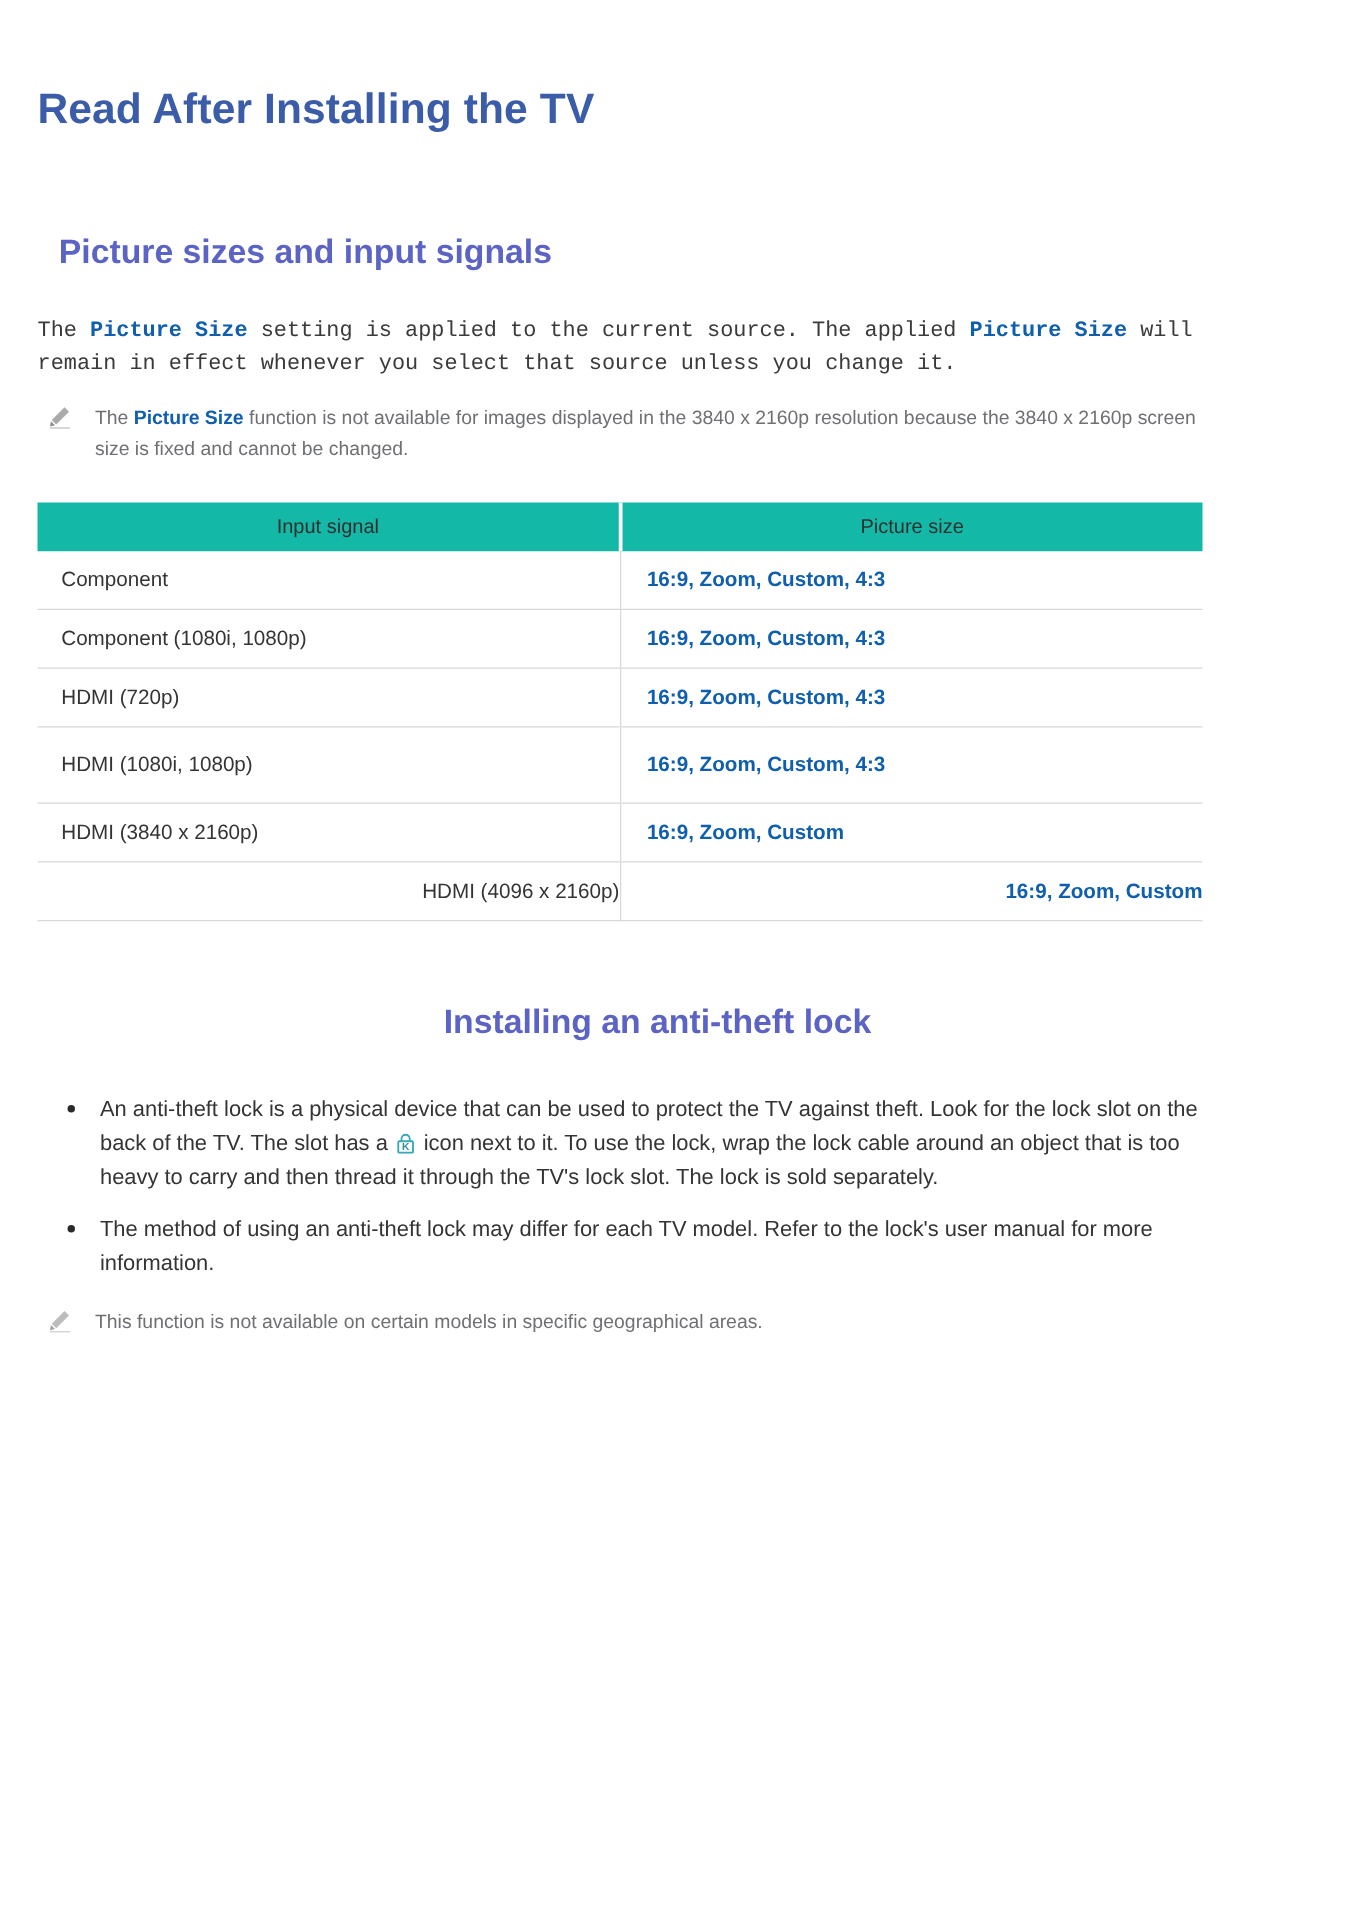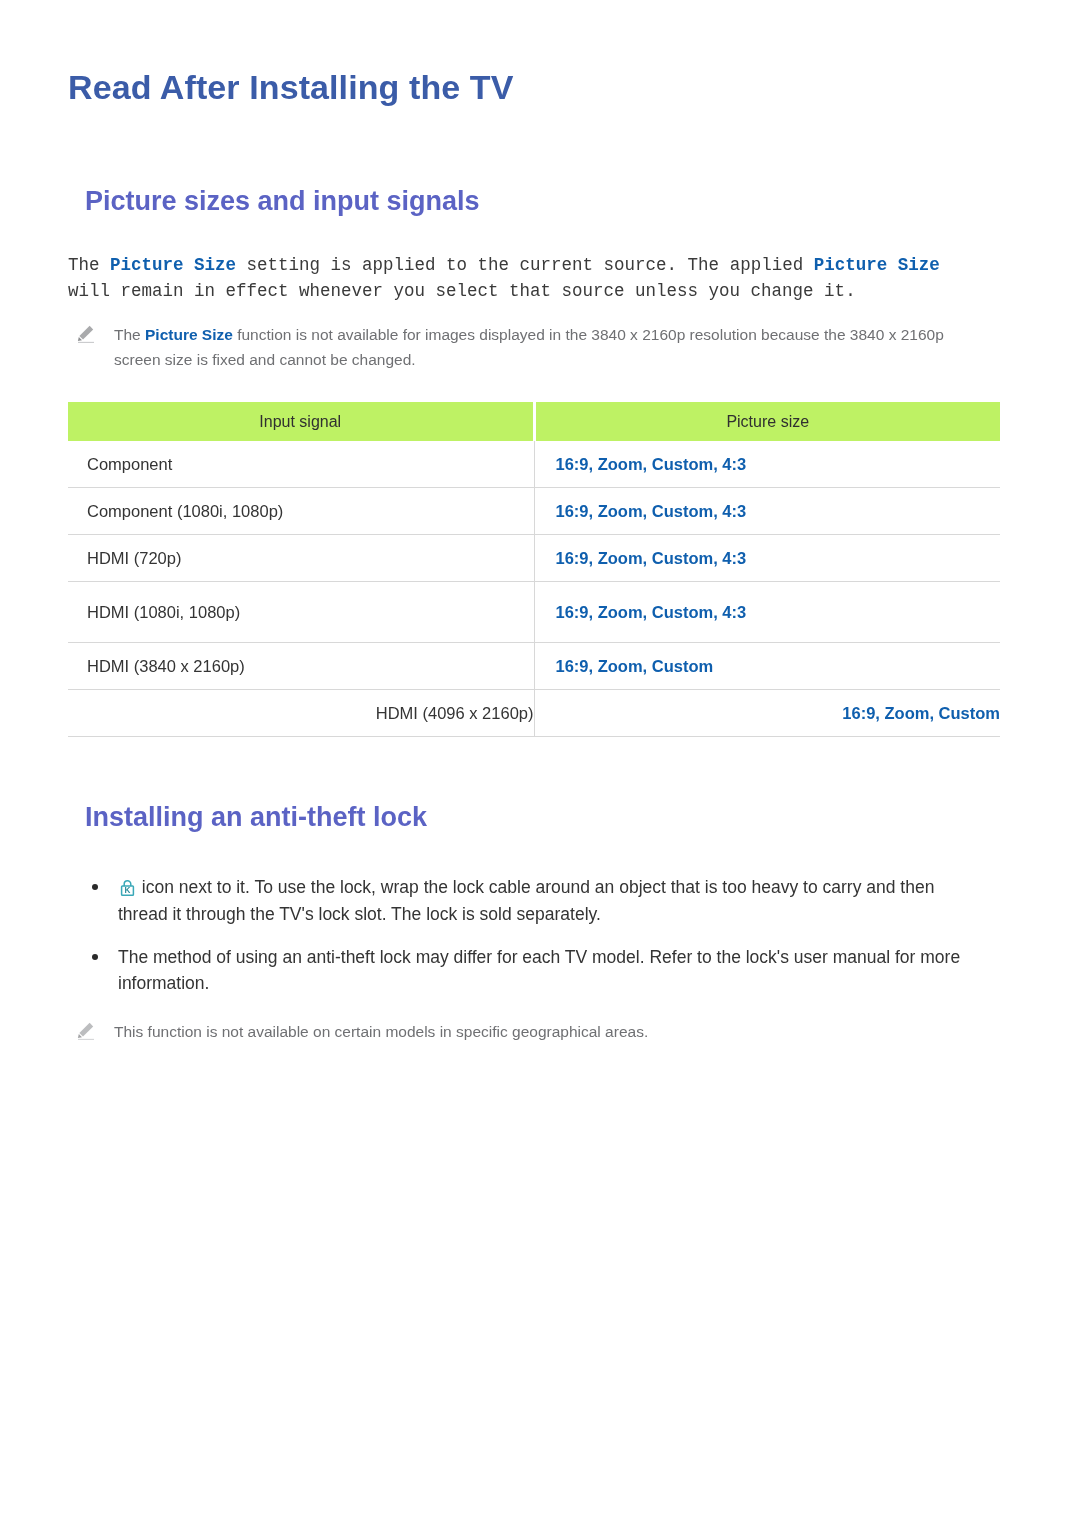--- a/index.html
+++ b/index.html
@@ -14,42 +14,42 @@
     font-family: "Liberation Sans", sans-serif;
     color: #3a3a3a;
     -webkit-font-smoothing: antialiased;
     overflow: hidden;
   }
   .page {
     position: relative;
     width: 1052px;
     height: 1527px;
     box-sizing: border-box;
-    padding: 0 68px;
+    padding: 0 30px;
   }
 
   
   .doc-title {
     margin: 0;
     padding-top: 66px;
     font-size: 34px;
     font-weight: bold;
     letter-spacing: 0.1px;
     color: #3b5ca8;
     line-height: 1.25;
   }
   .section-title {
     margin: 17px;
     font-size: 27px;
     font-weight: bold;
     color: #5b63c4;
     line-height: 1.3;
   }
   .section-title.first { padding-top: 58px; }
-  .section-title.second { padding-top: 46px; }
+  .section-title.second { padding-top: 46px; text-align: center; }
 
   
   .body-para {
     margin: 0;
     padding-top: 16px;
     font-size: 17.5px;
     line-height: 1.53;
     color: #3a3a3a;
     max-width: 930px;
     font-family: Liberation Mono, monospace;
@@ -84,21 +84,21 @@
 
   
   .sig-table {
     width: 932px;
     margin-top: 30px;
     border-collapse: collapse;
     table-layout: fixed;
     font-size: 16px;
   }
   .sig-table th {
-    background: #bef264;
+    background: #14b8a6;
     color: #303030;
     font-weight: normal;
     font-size: 16px;
     text-align: center;
     height: 39px;
     padding: 0;
     border: none;
   }
   .sig-table th.left-head {
     border-right: 3px solid #ffffff;
@@ -213,21 +213,21 @@
         <td>HDMI (4096 x 2160p)</td>
         <td class="sep"><span class="pic-size">16:9, Zoom, Custom</span></td>
       </tr>
     </tbody>
   </table>
 
   <h2 class="section-title second">Installing an anti-theft lock</h2>
 
   <ul class="bullets">
     <li>
-      <span class="dot"></span><span class="lock-icon"><svg viewBox="0 0 15 17" width="15" height="17" aria-hidden="true">
+      <span class="dot"></span><span>An anti-theft lock is a physical device that can be used to protect the TV against theft. Look for the lock slot on the back of the TV. The slot has a </span><span class="lock-icon"><svg viewBox="0 0 15 17" width="15" height="17" aria-hidden="true">
             <path d="M4.2 7.4 V5.1 a3.3 3.3 0 0 1 6.6 0 V7.4" fill="none" stroke="#3aa8b8" stroke-width="1.5"></path>
             <rect x="1.6" y="7.0" width="11.8" height="9.2" rx="0.8" fill="#ffffff" stroke="#3aa8b8" stroke-width="1.5"></rect>
             <text x="7.5" y="14.2" font-family="'Liberation Sans',sans-serif" font-size="8.2" font-weight="bold" fill="#2e8d9c" text-anchor="middle">K</text>
           </svg></span><span> icon next to it. To use the lock, wrap the lock cable around an object that is too heavy to carry and then thread it through the TV's lock slot. The lock is sold separately.</span>
     </li>
     <li>
       <span class="dot"></span><span>The method of using an anti-theft lock may differ for each TV model. Refer to the lock's user manual for more information.</span>
     </li>
   </ul>
 

